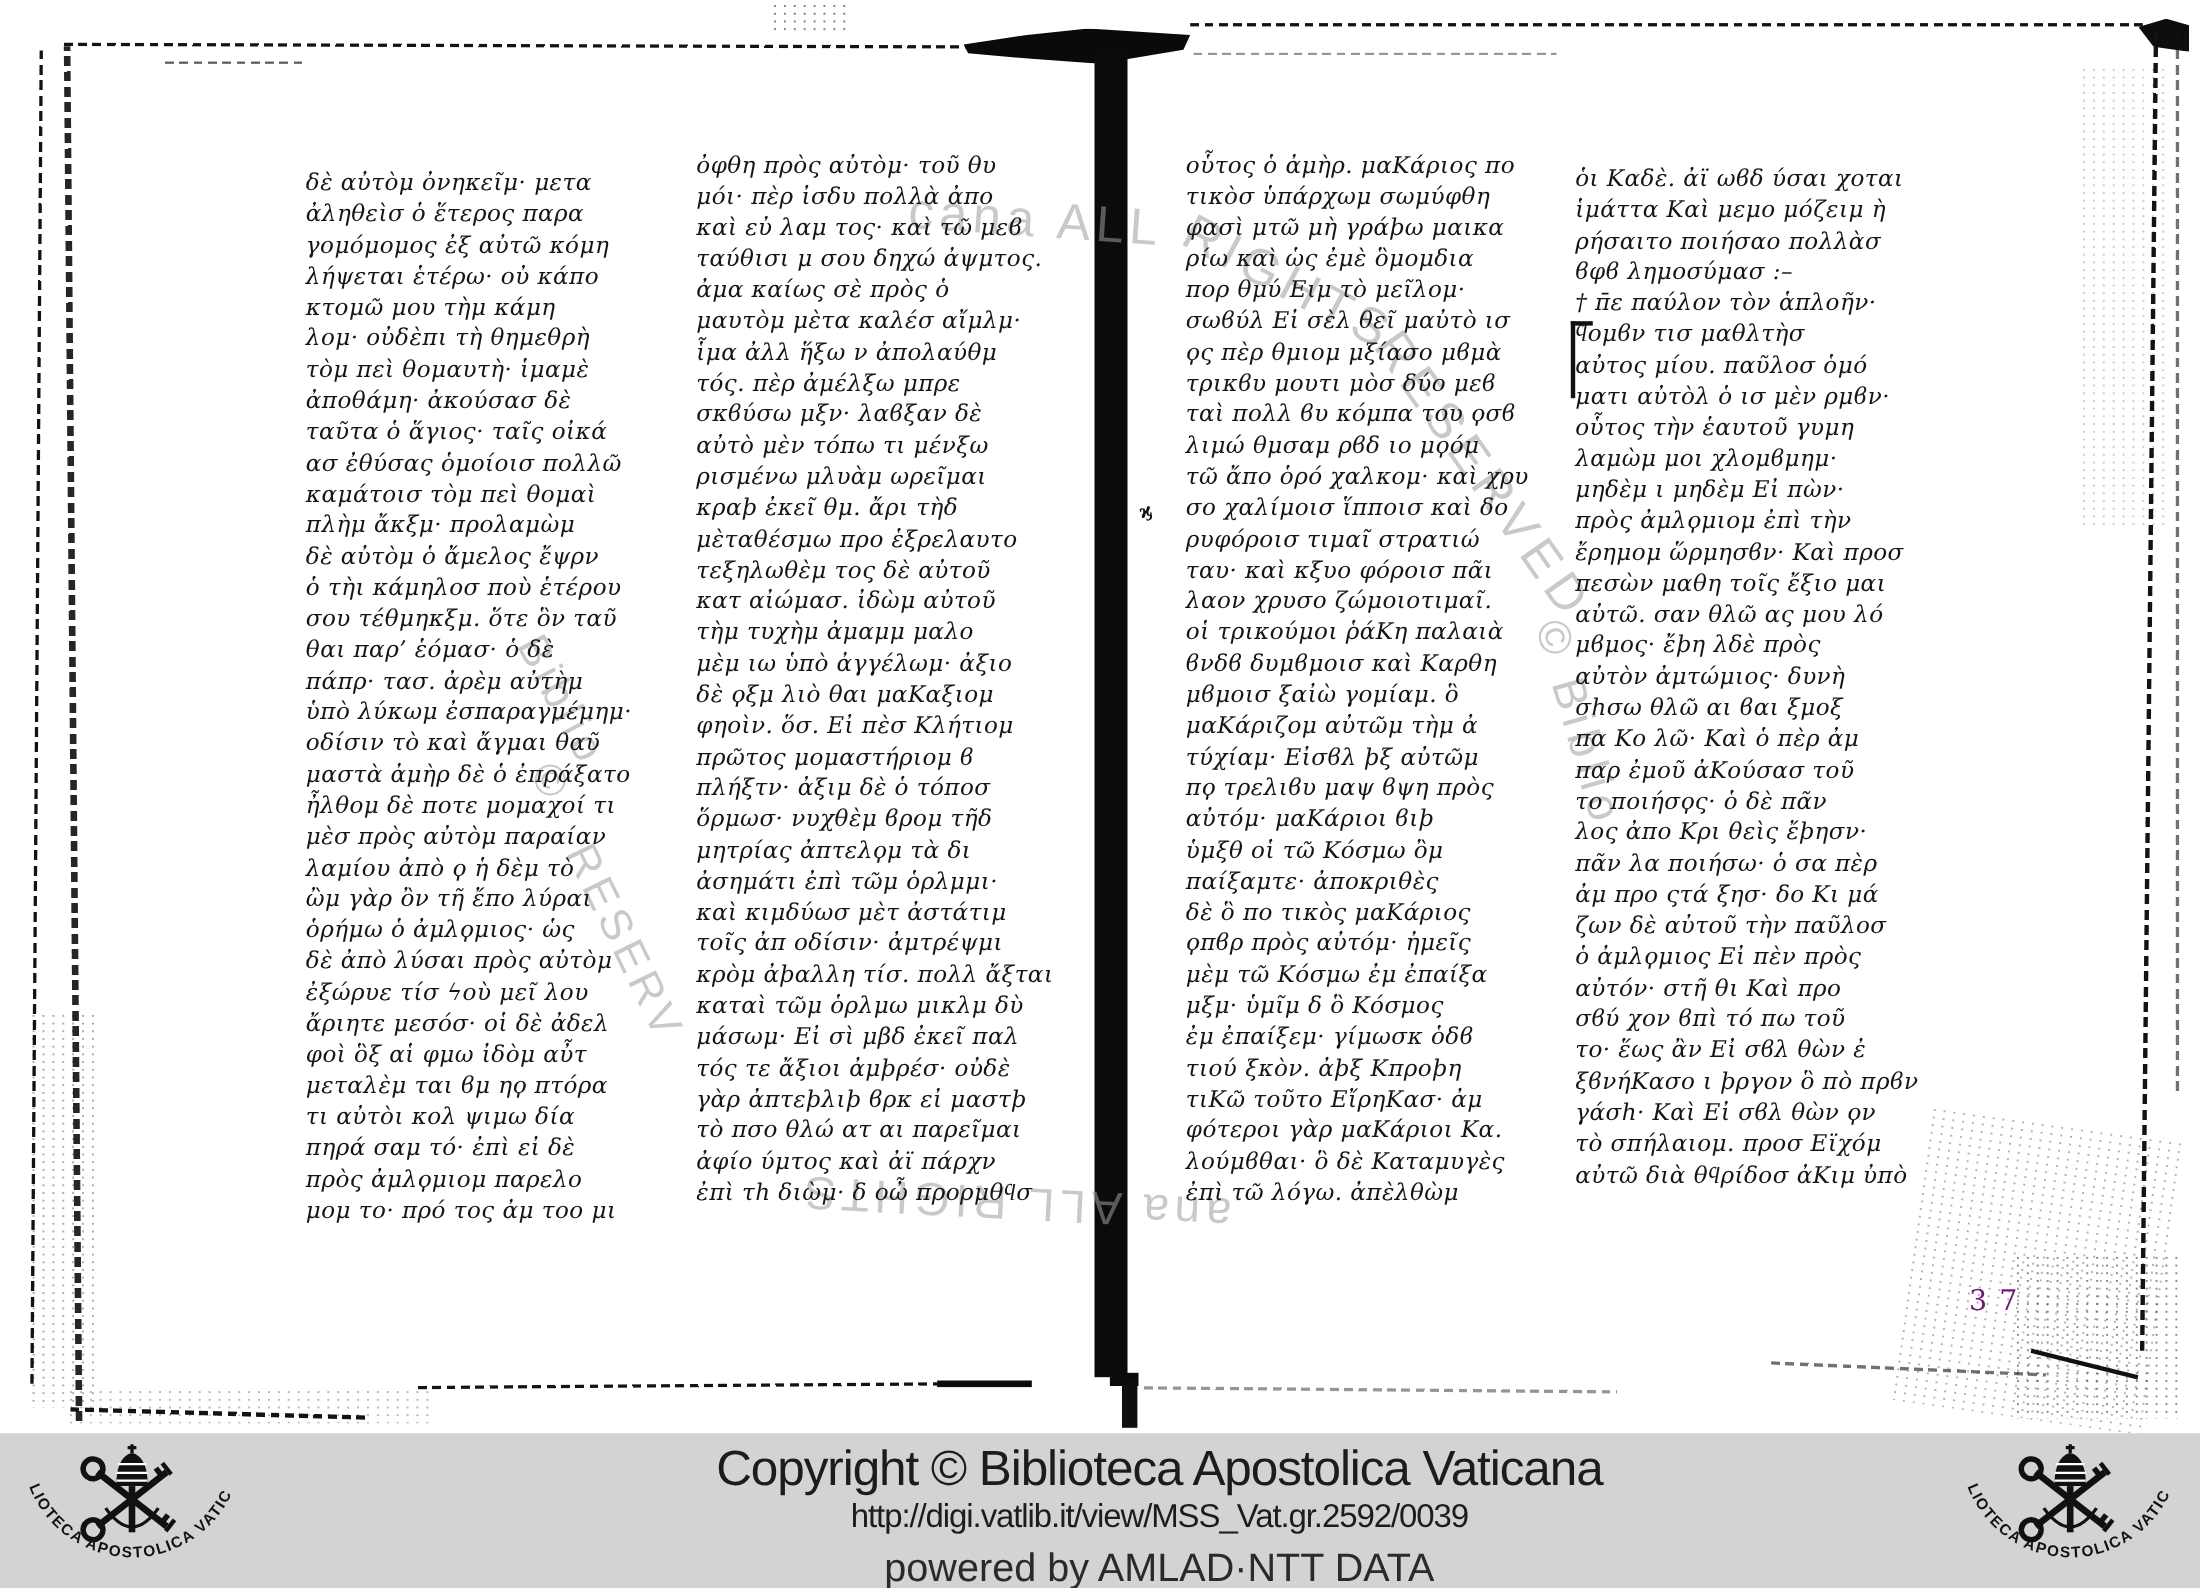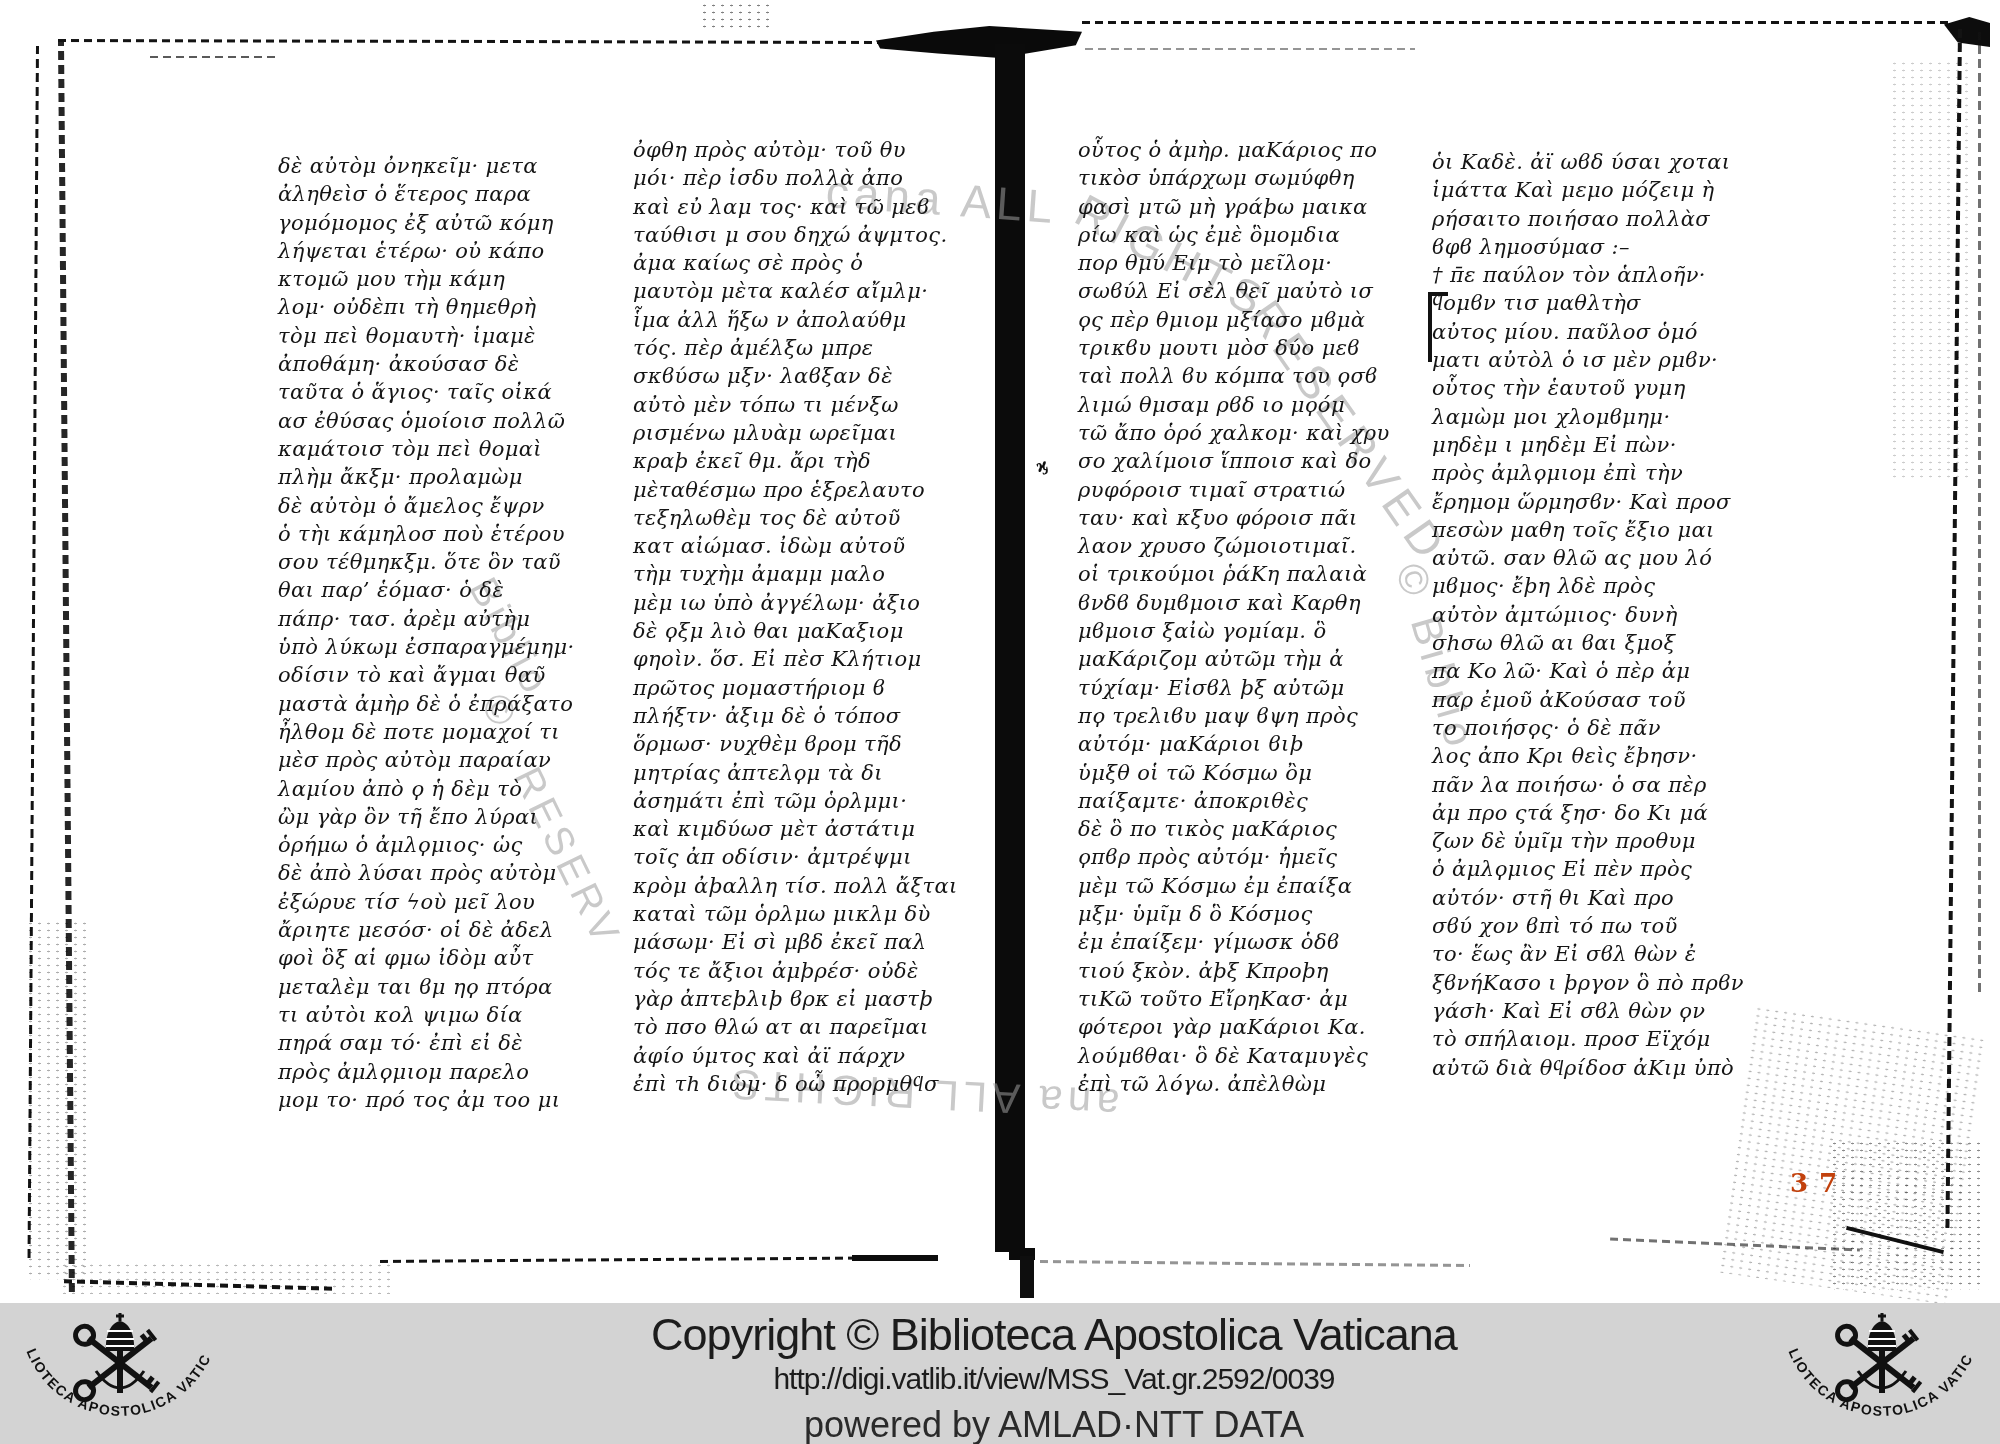--- a/index.html
+++ b/index.html
@@ -54,21 +54,21 @@
   #col3{left:1078px;top:136px;width:340px;}
   #col4{left:1432px;top:148px;width:340px;}
   .ms-line{height:28.3px;overflow:visible;}
 
   #margin-bracket{left:1428px;top:292px;width:16px;height:66px;
     border-left:4px solid #111;border-top:4px solid #111;}
   #ink-mark{left:1036px;top:455px;font-family:"DejaVu Serif",serif;font-size:17px;
     font-weight:bold;color:#111;transform:rotate(-18deg);}
 
   #page-number{left:1790px;top:1168px;font-family:"DejaVu Serif",serif;
-    font-size:26px;letter-spacing:11px;color:#c2410c;font-weight:bold;}
+    font-size:26px;letter-spacing:11px;color:#701a75;}
 
   
   .wm{color:#9d9d9d;opacity:.55;font-family:"Liberation Sans",sans-serif;
       font-weight:500;transform-origin:left top;white-space:nowrap;}
   #wm-top{left:828px;top:164px;font-size:46px;letter-spacing:5px;transform:rotate(4deg);}
   #wm-rights{left:1092px;top:183px;font-size:46px;letter-spacing:6px;transform:rotate(28deg);}
   #wm-reserved{left:1283px;top:290px;font-size:46px;letter-spacing:7px;transform:rotate(55deg);}
   #wm-rbiblio{left:1432px;top:558px;font-size:42px;letter-spacing:6px;transform:rotate(74deg);}
   #wm-lbiblio{left:500px;top:570px;font-size:40px;letter-spacing:5px;transform:rotate(62deg);}
   #wm-lsign{left:512px;top:686px;font-size:40px;transform:rotate(62deg);}
@@ -253,21 +253,21 @@
       <div class="ms-line">αὐτῶ. σαν θλῶ ας μου λό</div>
       <div class="ms-line">μϐμος· ἔϸη λδὲ πρὸς</div>
       <div class="ms-line">αὐτὸν ἀμτώμιος· δυνὴ</div>
       <div class="ms-line">σhσω θλῶ αι ϐαι ξμοξ</div>
       <div class="ms-line">πα Κο λῶ· Καὶ ὁ πὲρ ἀμ</div>
       <div class="ms-line">παρ ἐμοῦ ἀΚούσασ τοῦ</div>
       <div class="ms-line">το ποιήσϙς· ὁ δὲ πᾶν</div>
       <div class="ms-line">λος ἀπο Κρι θεὶς ἔϸησν·</div>
       <div class="ms-line">πᾶν λα ποιήσω· ὁ σα πὲρ</div>
       <div class="ms-line">ἀμ προ ςτά ξησ· δο Κι μά</div>
-      <div class="ms-line">ζων δὲ ὑμῖμ τὴν προθυμ</div>
+      <div class="ms-line">ζων δὲ αὐτοῦ τὴν παῦλοσ</div>
       <div class="ms-line">ὁ ἀμλϙμιος Εἰ πὲν πρὸς</div>
       <div class="ms-line">αὐτόν· στῆ θι Καὶ προ</div>
       <div class="ms-line">σϐύ χον ϐπὶ τό πω τοῦ</div>
       <div class="ms-line">το· ἕως ἂν Εἰ σϐλ θὼν ἐ</div>
       <div class="ms-line">ξϐνήΚασο ι ϸργον ὃ πὸ πρϐν</div>
       <div class="ms-line">γάσh· Καὶ Εἰ σϐλ θὼν ϙν</div>
       <div class="ms-line">τὸ σπήλαιομ. προσ Εϊχόμ</div>
       <div class="ms-line">αὐτῶ διὰ θϥρίδοσ ἀΚιμ ὐπὸ</div>
     </div>
 

